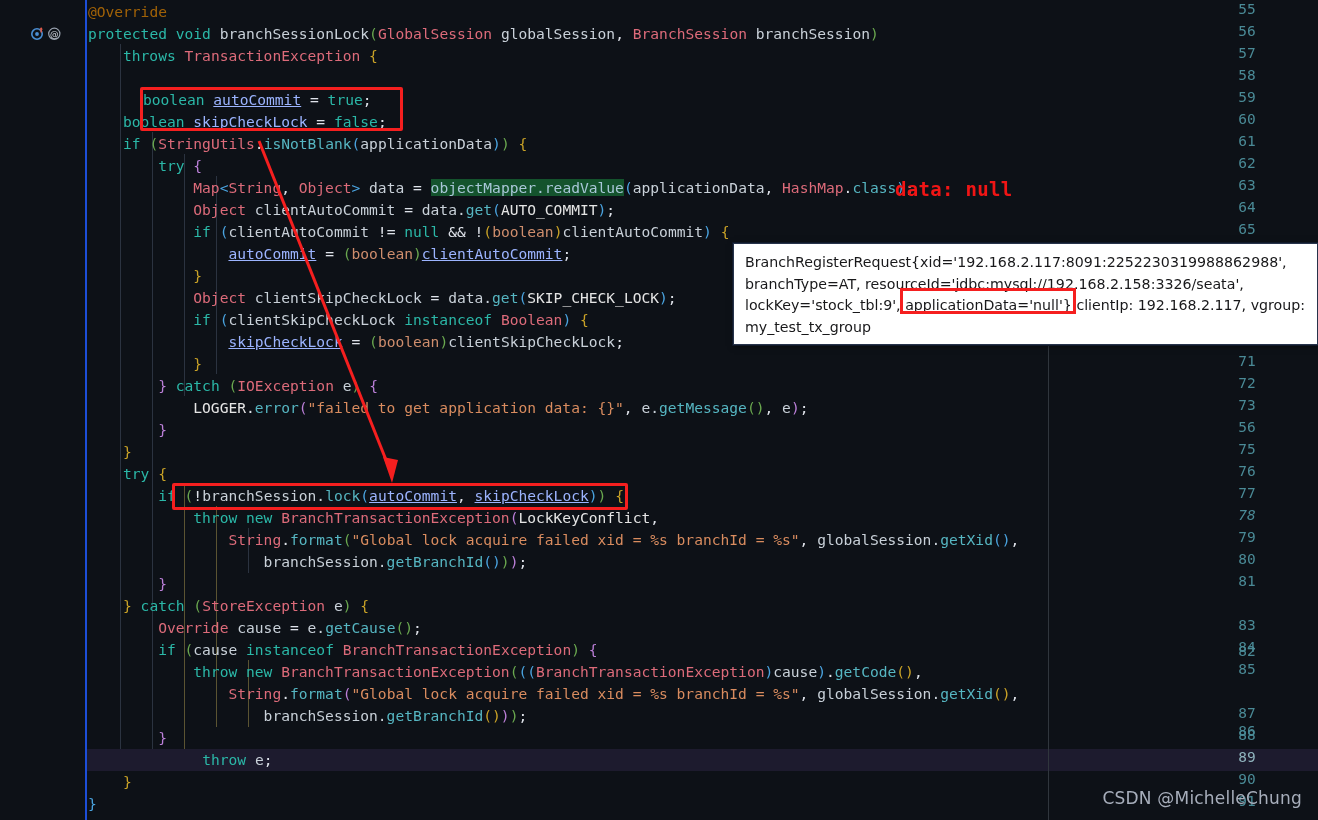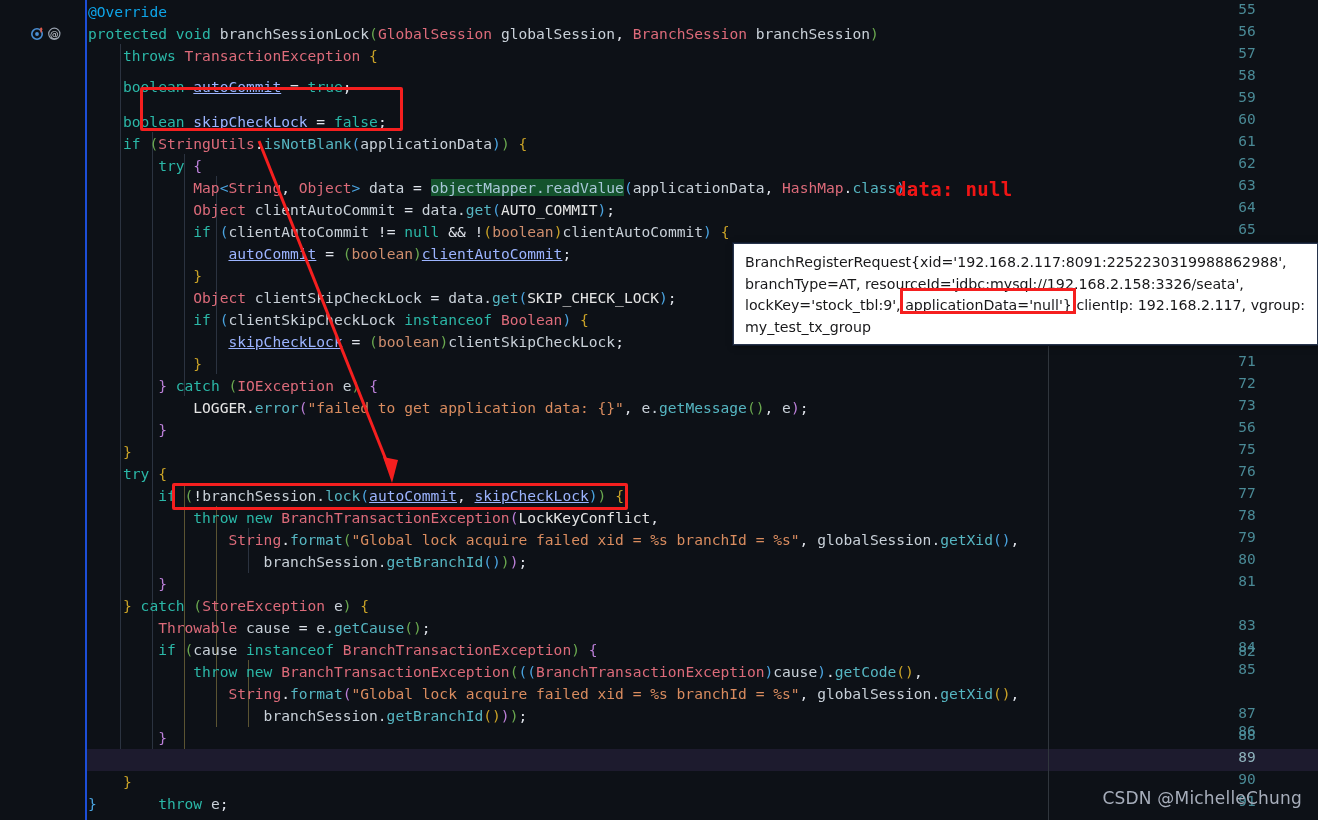--- a/index.html
+++ b/index.html
@@ -77,21 +77,21 @@
   .kw   { color: #2bb8a8; }   
   .kw2  { color: #cf8e6d; }   
   .typ  { color: #dd6b7a; }   
   .mth  { color: #56b6c2; }   
   .var  { color: #c9d1d9; }   
   .par  { color: #6aa84f; }   
   .par2 { color: #bb7fd8; }   
   .par3 { color: #c9a227; }   
   .par4 { color: #4aa3df; }   
   .str  { color: #d98c5f; }   
-  .ann  { color: #0ea5e9; }   
+  .ann  { color: #a16207; }   
   .cst  { color: #e5e5e5; }  
   .lit  { color: #2bb8a8; }   
   .pv   { color: #9cb4ff; text-decoration: underline; }
   .white{ color: #dfe3ea; }
   .hl   { background: #14532d; color: #a9c7d8; }  
 
   
   .redbox {
     position: absolute;
     border: 3px solid #f51f1f;
@@ -179,21 +179,21 @@
       <div class="gln" style="top: 287px;">68</div>
       <div class="gln" style="top: 309px;">69</div>
       <div class="gln" style="top: 331px;">70</div>
       <div class="gln" style="top: 353px;">71</div>
       <div class="gln" style="top: 375px;">72</div>
       <div class="gln" style="top: 397px;">73</div>
       <div class="gln" style="top: 419px;">56</div>
       <div class="gln" style="top: 441px;">75</div>
       <div class="gln" style="top: 463px;">76</div>
       <div class="gln" style="top: 485px;">77</div>
-      <div class="gln" style="top: 507px;">78</div>
+      <div class="gln" style="top: 507px; font-style: italic;">78</div>
       <div class="gln" style="top: 529px;">79</div>
       <div class="gln" style="top: 551px;">80</div>
       <div class="gln" style="top: 573px;">81</div>
       <div class="gln" style="top: 595px; margin-top: 48px;">82</div>
       <div class="gln" style="top: 617px;">83</div>
       <div class="gln" style="top: 639px;">84</div>
       <div class="gln" style="top: 661px;">85</div>
       <div class="gln" style="top: 683px; margin-top: 40px;">86</div>
       <div class="gln" style="top: 705px;">87</div>
       <div class="gln" style="top: 727px;">88</div>
@@ -228,21 +228,21 @@
     <div class="guide" style="left:248px; top:528px; height:45px;"></div>
     <div class="guide y" style="left:248px; top:660px; height:67px;"></div>
 
     <div class="cl" style="top:1px;"><span class="pad">          </span><span class="ann">@Override</span></div>
 
     <div class="cl" style="top:23px;"><span class="pad">          </span><span class="kw">protected</span> <span class="kw">void</span> <span class="var">branchSessionLock</span><span class="par">(</span><span class="typ">GlobalSession</span> <span class="var">globalSession</span><span class="white">,</span> <span class="typ">BranchSession</span> <span class="var">branchSession</span><span class="par">)</span></div>
 
     <div class="cl" style="top:45px;"><span class="pad">              </span><span class="kw">throws</span> <span class="typ">TransactionException</span> <span class="par3">{</span></div>
 
 
-    <div class="cl" style="top:76px;"><span class="pad">              </span><span class="kw">boolean</span> <span class="pv">autoCommit</span> <span class="white">=</span> <span class="lit">true</span><span class="white">;</span></div>
+    <div class="cl" style="top:89px;padding-left:20px;"><span class="pad">              </span><span class="kw">boolean</span> <span class="pv">autoCommit</span> <span class="white">=</span> <span class="lit">true</span><span class="white">;</span></div>
 
     <div class="cl" style="top:111px;"><span class="pad">              </span><span class="kw">boolean</span> <span class="pv">skipCheckLock</span> <span class="white">=</span> <span class="lit">false</span><span class="white">;</span></div>
 
     <div class="cl" style="top:133px;"><span class="pad">              </span><span class="kw">if</span> <span class="par">(</span><span class="typ">StringUtils</span><span class="white">.</span><span class="mth">isNotBlank</span><span class="par4">(</span><span class="var">applicationData</span><span class="par4">)</span><span class="par">)</span> <span class="par3">{</span></div>
 
     <div class="cl" style="top:155px;"><span class="pad">                  </span><span class="kw">try</span> <span class="par2">{</span></div>
 
     <div class="cl" style="top:177px;"><span class="pad">                      </span><span class="typ">Map</span><span class="par4">&lt;</span><span class="typ">String</span><span class="white">, </span><span class="typ">Object</span><span class="par4">&gt;</span> <span class="var">data</span> <span class="white">=</span> <span class="hl">objectMapper.readValue</span><span class="par4">(</span><span class="var">applicationData</span><span class="white">, </span><span class="typ">HashMap</span><span class="white">.</span><span class="mth">class</span><span class="par4">)</span><span class="white">;</span></div>
 
     <div class="cl" style="top:199px;"><span class="pad">                      </span><span class="typ">Object</span> <span class="var">clientAutoCommit</span> <span class="white">=</span> <span class="var">data.</span><span class="mth">get</span><span class="par4">(</span><span class="cst">AUTO_COMMIT</span><span class="par4">)</span><span class="white">;</span></div>
@@ -276,33 +276,33 @@
     <div class="cl" style="top:507px;"><span class="pad">                      </span><span class="kw">throw</span> <span class="kw">new</span> <span class="typ">BranchTransactionException</span><span class="par2">(</span><span class="cst">LockKeyConflict</span><span class="white">,</span></div>
 
     <div class="cl" style="top:529px;"><span class="pad">                          </span><span class="typ">String</span><span class="white">.</span><span class="mth">format</span><span class="par">(</span><span class="str">"Global lock acquire failed xid = %s branchId = %s"</span><span class="white">,</span> <span class="var">globalSession.</span><span class="mth">getXid</span><span class="par4">()</span><span class="white">,</span></div>
 
     <div class="cl" style="top:551px;"><span class="pad">                              </span><span class="var">branchSession.</span><span class="mth">getBranchId</span><span class="par4">()</span><span class="par">)</span><span class="par2">)</span><span class="white">;</span></div>
 
     <div class="cl" style="top:573px;"><span class="pad">                  </span><span class="par2">}</span></div>
 
     <div class="cl" style="top:595px;"><span class="pad">              </span><span class="par3">}</span> <span class="kw">catch</span> <span class="par">(</span><span class="typ">StoreException</span> <span class="var">e</span><span class="par">)</span> <span class="par3">{</span></div>
 
-    <div class="cl" style="top:617px;"><span class="pad">                  </span><span class="typ">Throwable</span> <span class="var">cause</span> <span class="white">=</span> <span class="var">e.</span><span class="mth">getCause</span><span class="par">()</span><span class="white">;</span></div>
+    <div class="cl" style="top:617px;"><span class="pad">                  </span><span class="typ">Override</span> <span class="var">cause</span> <span class="white">=</span> <span class="var">e.</span><span class="mth">getCause</span><span class="par">()</span><span class="white">;</span></div>
 
     <div class="cl" style="top:639px;"><span class="pad">                  </span><span class="kw">if</span> <span class="par">(</span><span class="var">cause</span> <span class="kw">instanceof</span> <span class="typ">BranchTransactionException</span><span class="par">)</span> <span class="par2">{</span></div>
 
     <div class="cl" style="top:661px;"><span class="pad">                      </span><span class="kw">throw</span> <span class="kw">new</span> <span class="typ">BranchTransactionException</span><span class="par">(</span><span class="par4">((</span><span class="typ">BranchTransactionException</span><span class="par4">)</span><span class="var">cause</span><span class="par4">)</span><span class="white">.</span><span class="mth">getCode</span><span class="par3">()</span><span class="white">,</span></div>
 
     <div class="cl" style="top:683px;"><span class="pad">                          </span><span class="typ">String</span><span class="white">.</span><span class="mth">format</span><span class="par2">(</span><span class="str">"Global lock acquire failed xid = %s branchId = %s"</span><span class="white">,</span> <span class="var">globalSession.</span><span class="mth">getXid</span><span class="par3">()</span><span class="white">,</span></div>
 
     <div class="cl" style="top:705px;"><span class="pad">                              </span><span class="var">branchSession.</span><span class="mth">getBranchId</span><span class="par3">()</span><span class="par2">)</span><span class="par">)</span><span class="white">;</span></div>
 
     <div class="cl" style="top:727px;"><span class="pad">                  </span><span class="par2">}</span></div>
 
-    <div class="cl" style="top:793px;"><span class="pad">                  </span><span class="kw">throw</span> <span class="var">e</span><span class="white">;</span></div>
+    <div class="cl" style="top:749px;padding-left:44px;"><span class="pad">                  </span><span class="kw">throw</span> <span class="var">e</span><span class="white">;</span></div>
 
     <div class="cl" style="top:771px;"><span class="pad">              </span><span class="par3">}</span></div>
 
     <div class="cl" style="top:793px;"><span class="pad">          </span><span class="par4">}</span></div>
   </div>
 
   <div class="redbox" id="box-bool" style="left:140px; top:87px; width:263px; height:44px;"></div>
   <div class="redbox" id="box-lock" style="left:172px; top:483px; width:456px; height:27px;"></div>
 
   <svg id="arrow-svg">

